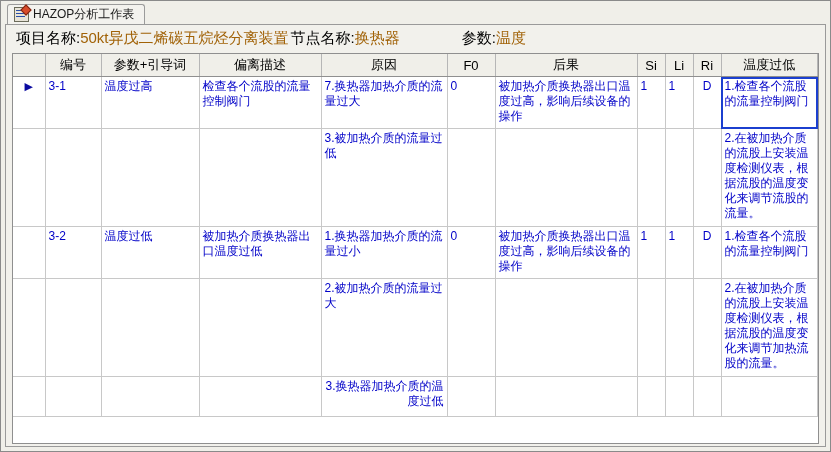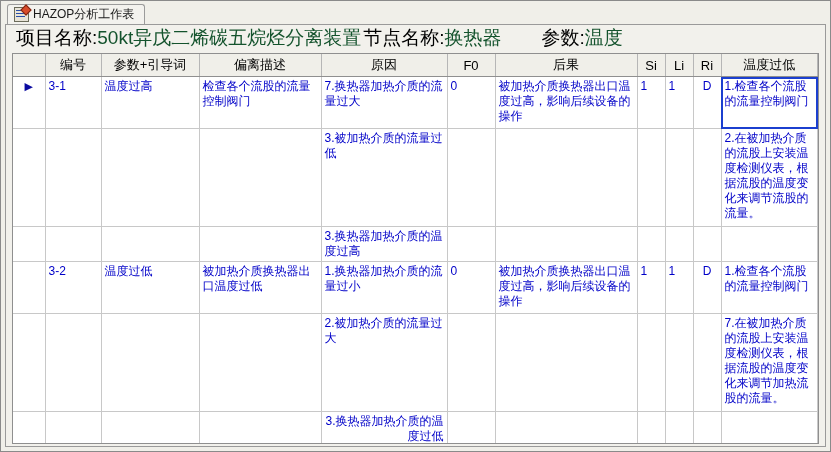--- a/index.html
+++ b/index.html
@@ -87,32 +87,32 @@
     box-sizing: border-box;
     overflow: hidden;
   }
   
   .headerline {
     height: 26px;
     display: flex;
     align-items: center;
     padding-left: 10px;
     box-sizing: border-box;
-    font-size: 19px;
+    font-size: 15px;
     white-space: nowrap;
   }
   .lbl {
     color: #000;
   }
   .val {
-    color: #14532d;
+    color: #a16207;
     margin-right: 2px;
   }
   .gap-a { margin-left: 0px; }
-  .gap-b { margin-left: 38px; }
+  .gap-b { margin-left: 60px; }
   
   .gridwrap {
     position: absolute;
     left: 6px;
     right: 6px;
     top: 28px;
     bottom: 2px;
     border: 1px solid #8f8f8f;
     background: #ffffff;
     overflow: hidden;
@@ -253,33 +253,20 @@
             <td class="black dashed-top"></td>
             <td>3.被加热介质的流量过低</td>
             <td class="c dashed-top"></td>
             <td class="dashed-top"></td>
             <td class="c black dashed-top"></td>
             <td class="c black dashed-top"></td>
             <td class="c dashed-top"></td>
             <td>2.在被加热介质的流股上安装温度检测仪表，根据流股的温度变化来调节流股的流量。</td>
           </tr>
 
-          <tr style="height:32px">
-            <td class="rowhdr"></td>
-            <td class="c black dashed-top"></td>
-            <td class="dashed-top"></td>
-            <td class="black dashed-top"></td>
-            <td>3.换热器加热介质的温度过高</td>
-            <td class="c dashed-top"></td>
-            <td class="dashed-top"></td>
-            <td class="c black dashed-top"></td>
-            <td class="c black dashed-top"></td>
-            <td class="c dashed-top"></td>
-            <td class="dashed-top"></td>
-          </tr>
 
           <tr style="height:52px">
             <td class="rowhdr"></td>
             <td class="c black">3-2</td>
             <td>温度过低</td>
             <td class="black">被加热介质换热器出口温度过低</td>
             <td>1.换热器加热介质的流量过小</td>
             <td class="c">0</td>
             <td>被加热介质换热器出口温度过高，影响后续设备的操作</td>
             <td class="c black">1</td>
@@ -292,21 +279,21 @@
             <td class="rowhdr"></td>
             <td class="c black dashed-top"></td>
             <td class="dashed-top"></td>
             <td class="black dashed-top"></td>
             <td>2.被加热介质的流量过大</td>
             <td class="c dashed-top"></td>
             <td class="dashed-top"></td>
             <td class="c black dashed-top"></td>
             <td class="c black dashed-top"></td>
             <td class="c dashed-top"></td>
-            <td>7.在被加热介质的流股上安装温度检测仪表，根据流股的温度变化来调节加热流股的流量。</td>
+            <td>2.在被加热介质的流股上安装温度检测仪表，根据流股的温度变化来调节加热流股的流量。</td>
           </tr>
 
           <tr style="height:40px">
             <td class="rowhdr nob"></td>
             <td class="c black dashed-top nob"></td>
             <td class="dashed-top nob"></td>
             <td class="black dashed-top nob"></td>
             <td class="nob">3.换热器加热介质的温度过低</td>
             <td class="c dashed-top nob"></td>
             <td class="dashed-top nob"></td>

